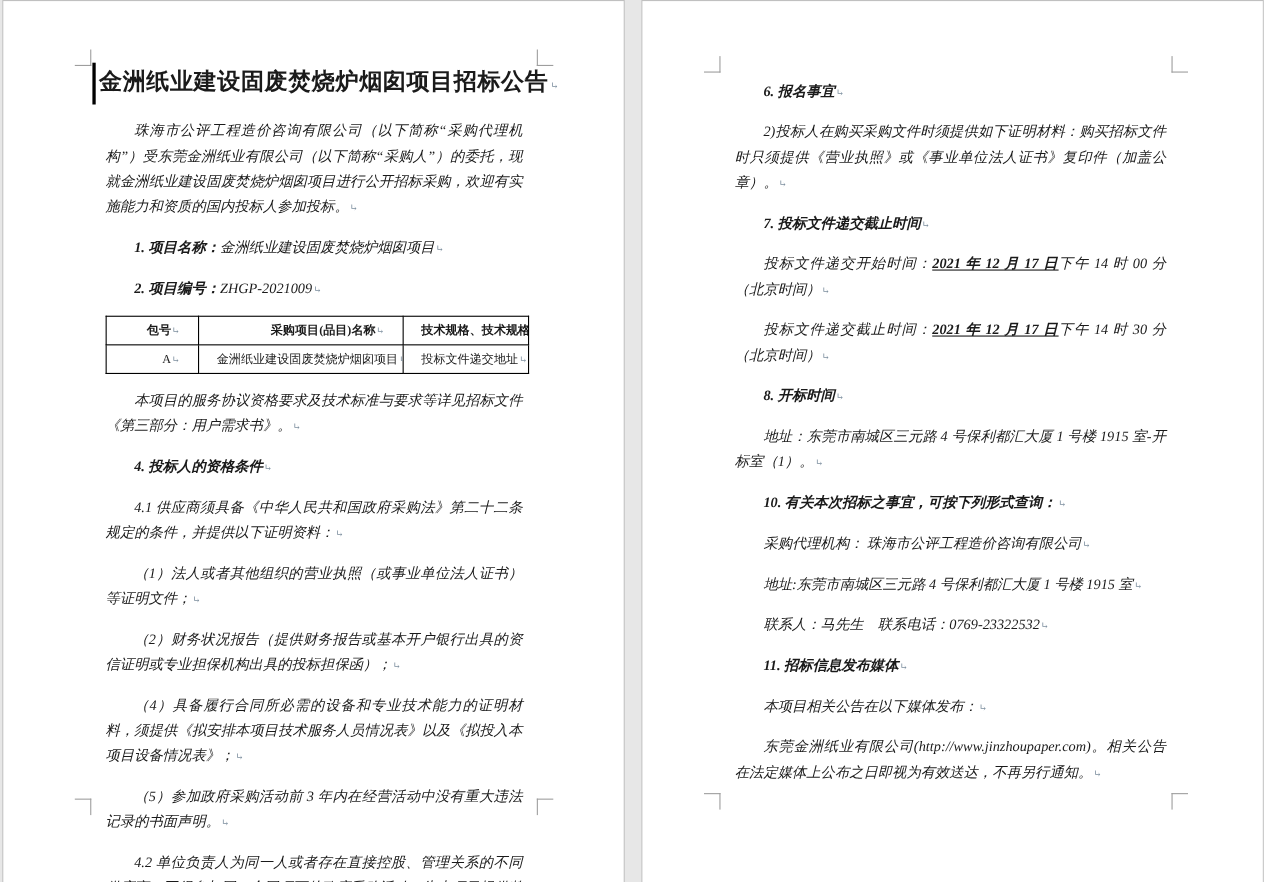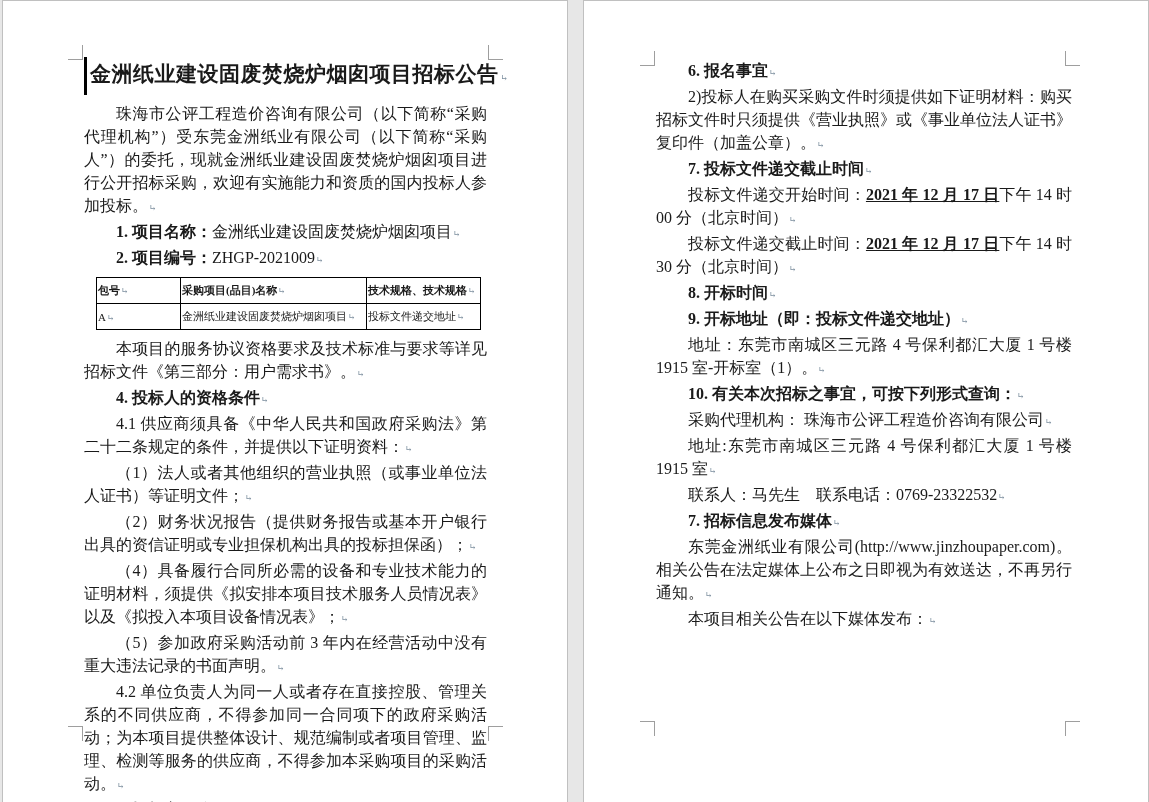--- a/index.html
+++ b/index.html
@@ -28,37 +28,37 @@
     margin:0 auto 7px auto;
     width:fit-content;
     font-size:21px;line-height:32px;font-weight:bold;
     border-left:3px solid #000;
     padding:1px 0 1px 3px;
     letter-spacing:0.5px;
     white-space:nowrap;
     text-align:right;
   }
   .para{
-    margin:0;font-size:16px;line-height:23px;
-    text-indent:2em;text-align:justify;
+    margin:12px;font-size:13px;line-height:23px;
+    text-indent:2em;text-align:justify;font-style:italic;
   }
   .para .b{font-weight:bold;}
   .para .u{text-decoration:underline;text-decoration-thickness:1px;}
   .eop::after{
     content:"↵";color:var(--pilcrow);font-size:9px;
     font-weight:normal;text-decoration:none;display:inline-block;
     margin-left:1px;transform:scaleX(-1);text-indent:0;
   }
   table.doc-table{
     border-collapse:collapse;margin:5px 0 7px 12px;
     font-size:11px;table-layout:fixed;width:384px;
   }
   table.doc-table th,table.doc-table td{
-    border:1px solid #000;text-align:left;vertical-align:middle;
-    padding:0 1px;height:26px;overflow:hidden;white-space:nowrap;
+    border:1px solid #000;text-align:right;vertical-align:middle;
+    padding:0 16px;height:26px;overflow:hidden;white-space:nowrap;
   }
   table.doc-table th{font-weight:bold;}
   .crop{position:absolute;width:15px;height:15px;pointer-events:none;}
   .crop.tl{border-right:1px solid var(--crop_mark);border-bottom:1px solid var(--crop_mark);}
   .crop.tr{border-left:1px solid var(--crop_mark);border-bottom:1px solid var(--crop_mark);}
   .crop.bl{border-right:1px solid var(--crop_mark);border-top:1px solid var(--crop_mark);}
   .crop.br{border-left:1px solid var(--crop_mark);border-top:1px solid var(--crop_mark);}
   .p1.tl{left:65px;top:44px;} .p1.tr{left:485px;top:44px;}
   .p1.bl{left:65px;top:725px;} .p1.br{left:485px;top:725px;}
   .p2.tl{left:56px;top:50px;} .p2.tr{left:481px;top:50px;}
@@ -114,23 +114,22 @@
   <span class="crop p2 tr"></span>
   <span class="crop p2 bl"></span>
   <span class="crop p2 br"></span>
   <div class="content">
       <p class="para eop"><span class="b">6. 报名事宜</span></p>
       <p class="para eop"><span>2)投标人在购买采购文件时须提供如下证明材料：购买招标文件时只须提供《营业执照》或《事业单位法人证书》复印件（加盖公章）。</span></p>
       <p class="para eop"><span class="b">7. 投标文件递交截止时间</span></p>
       <p class="para eop"><span>投标文件递交开始时间：</span><span class="b u">2021 年 12 月 17 日</span><span>下午 14 时 00 分（北京时间）</span></p>
       <p class="para eop"><span>投标文件递交截止时间：</span><span class="b u">2021 年 12 月 17 日</span><span>下午 14 时 30 分（北京时间）</span></p>
       <p class="para eop"><span class="b">8. 开标时间</span></p>
-      <p class="para eop"><span class="b">9. 开标地址（即：投标文件递交地址）</span></p>
       <p class="para eop"><span>地址：东莞市南城区三元路 4 号保利都汇大厦 1 号楼 1915 室-开标室（1）。</span></p>
       <p class="para eop"><span class="b">10. 有关本次招标之事宜，可按下列形式查询：</span></p>
       <p class="para eop"><span>采购代理机构：  珠海市公评工程造价咨询有限公司</span></p>
       <p class="para eop"><span>地址:东莞市南城区三元路 4 号保利都汇大厦 1 号楼 1915 室</span></p>
       <p class="para eop"><span>联系人：马先生　联系电话：0769-23322532</span></p>
-      <p class="para eop"><span class="b">7. 招标信息发布媒体</span></p>
+      <p class="para eop"><span class="b">11. 招标信息发布媒体</span></p>
+      <p class="para eop"><span>本项目相关公告在以下媒体发布：</span></p>
       <p class="para eop"><span>东莞金洲纸业有限公司(http://www.jinzhoupaper.com)。相关公告在法定媒体上公布之日即视为有效送达，不再另行通知。</span></p>
-      <p class="para eop"><span>本项目相关公告在以下媒体发布：</span></p>
     </div>
 </div>
 
 </body></html>

